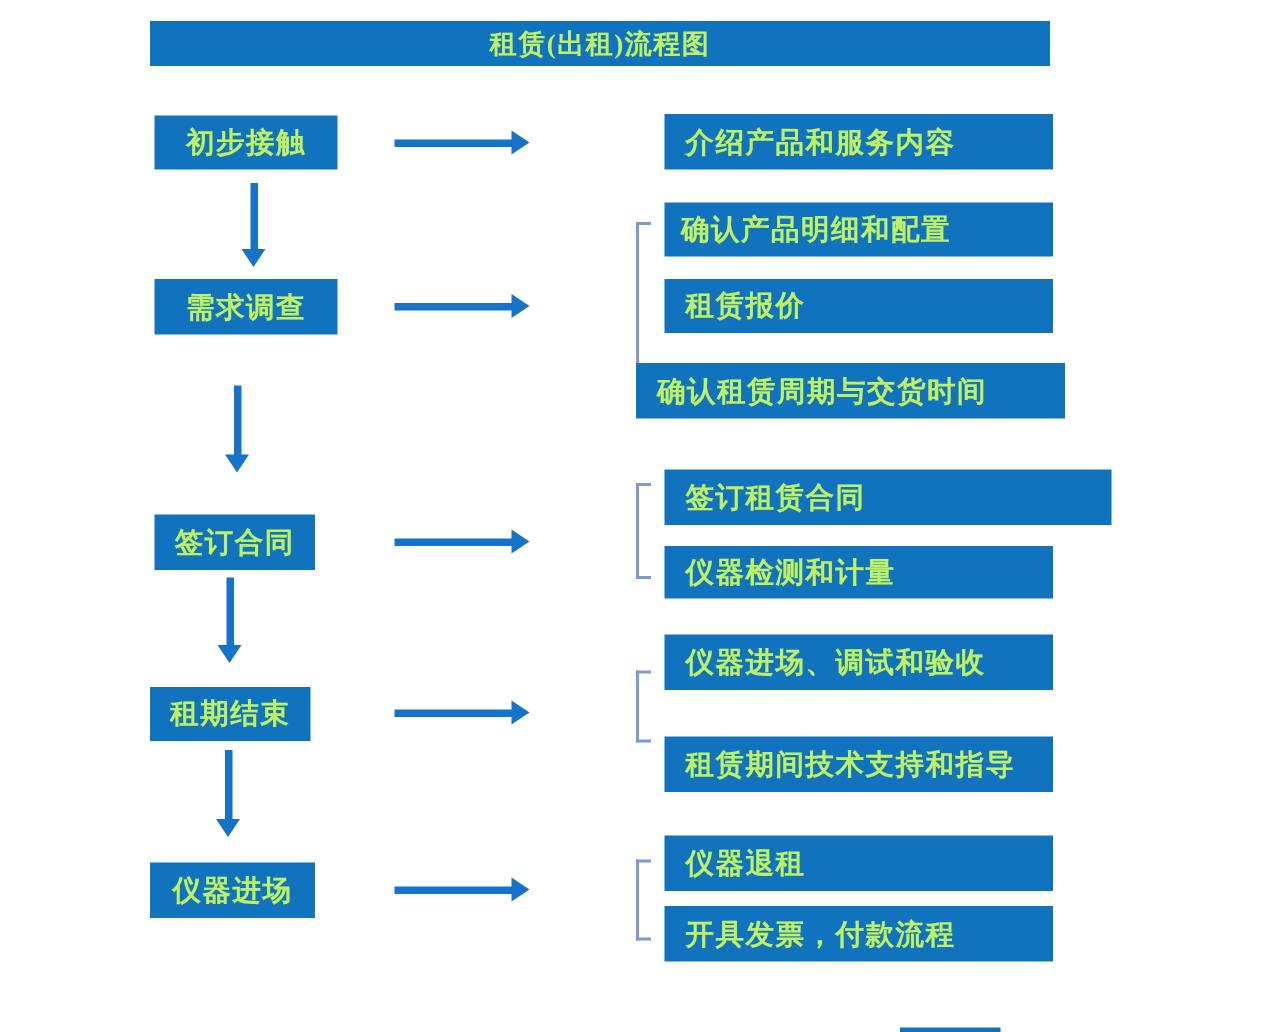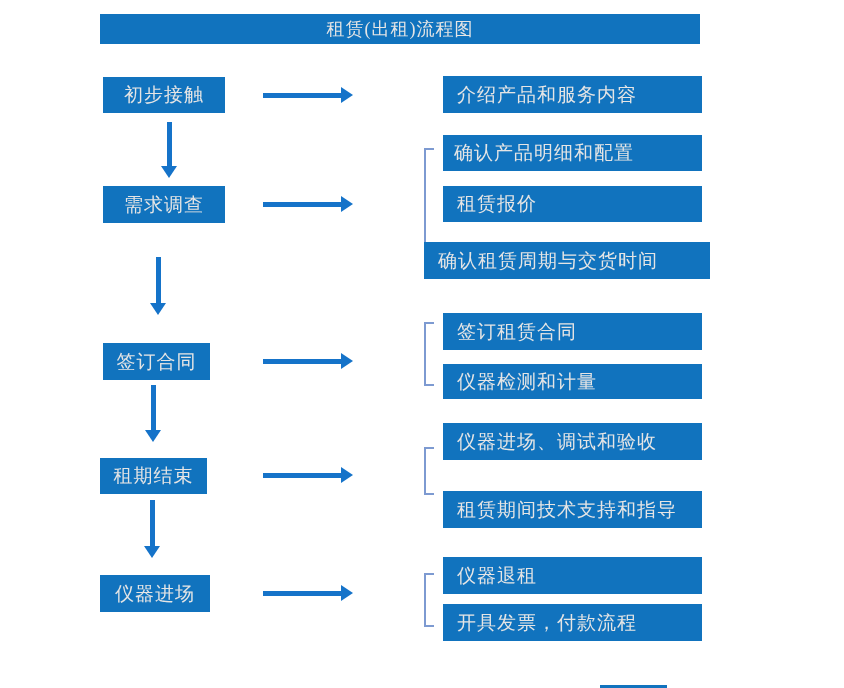--- a/index.html
+++ b/index.html
@@ -7,22 +7,22 @@
     position: relative;
     width: 844px;
     height: 688px;
     background: #ffffff;
     overflow: hidden;
     font-family: "Liberation Serif", "DejaVu Serif", serif;
   }
   .bluebox {
     position: absolute;
     background: #1173BE;
-    color: #e5e5e5;
-    font-weight: normal;
+    color: #bef264;
+    font-weight: bold;
     font-size: 19px;
     letter-spacing: 1px;
     display: flex;
     align-items: center;
     box-sizing: border-box;
     white-space: nowrap;
   }
   .titlebar { justify-content: center; font-size: 18px; }
   .stepbox  { justify-content: center; }
   .detailbox { justify-content: flex-start; padding-left: 14px; }
@@ -112,21 +112,21 @@
 
   <div class="bracket" style="top:148px; height:102px;"></div>
   <div class="bracket" style="top:322px; height:64px;"></div>
   <div class="bracket" style="top:447px; height:48px;"></div>
   <div class="bracket" style="top:573px; height:54px;"></div>
 
   <div class="bluebox detailbox" style="left:443px; top:76px;  width:259px; height:37px;">介绍产品和服务内容</div>
   <div class="bluebox detailbox" style="left:443px; top:135px; width:259px; height:36px;padding-left:11px;">确认产品明细和配置</div>
   <div class="bluebox detailbox" style="left:443px; top:186px; width:259px; height:36px;">租赁报价</div>
   <div class="bluebox detailbox" style="left:424px; top:242px; width:286px; height:37px;">确认租赁周期与交货时间</div>
-  <div class="bluebox detailbox" style="left:443px; top:313px; width:259px; height:37px;">签订租赁合同</div>
+  <div class="bluebox detailbox" style="left:443px; top:313px; width:298px; height:37px;">签订租赁合同</div>
   <div class="bluebox detailbox" style="left:443px; top:364px; width:259px; height:35px;">仪器检测和计量</div>
   <div class="bluebox detailbox" style="left:443px; top:491px; width:259px; height:37px;">租赁期间技术支持和指导</div>
   <div class="bluebox detailbox" style="left:443px; top:423px; width:259px; height:37px;">仪器进场、调试和验收</div>
   <div class="bluebox detailbox" style="left:443px; top:604px; width:259px; height:37px;">开具发票，付款流程</div>
   <div class="bluebox detailbox" style="left:443px; top:557px; width:259px; height:37px;">仪器退租</div>
 
   <div class="sliver" style="left:600px; top:685px; width:67px; height:3px;"></div>
 
 </div>
 

